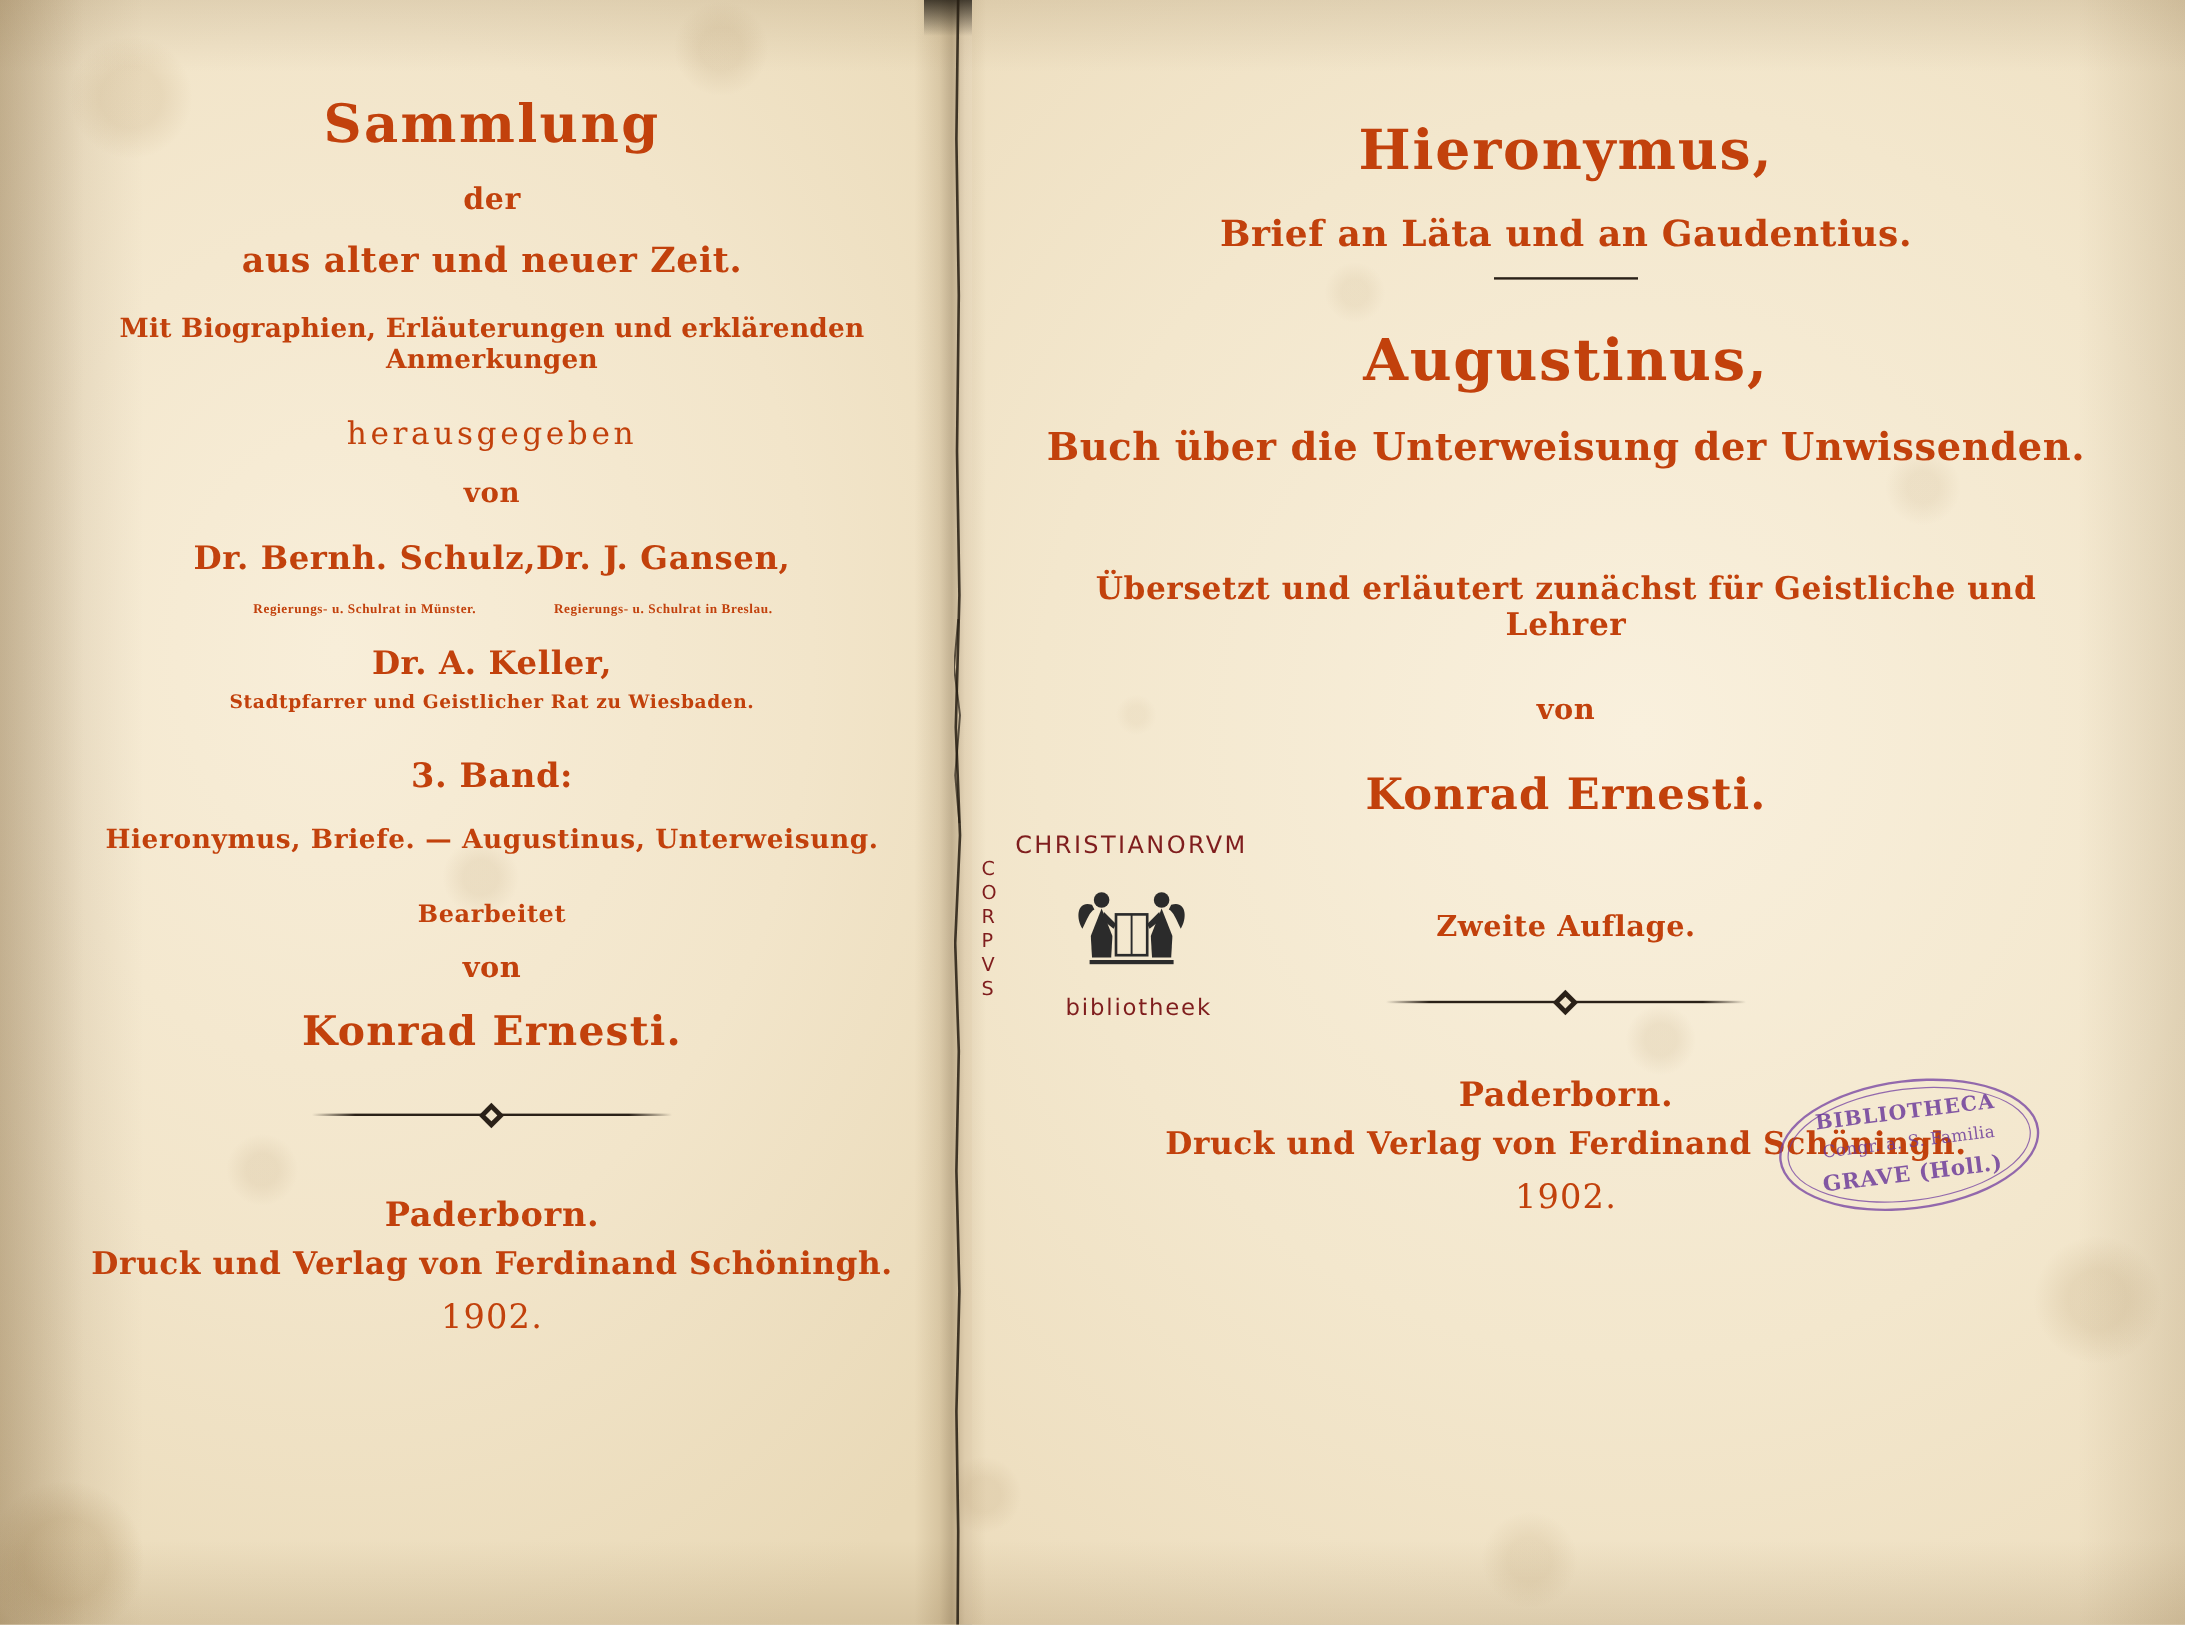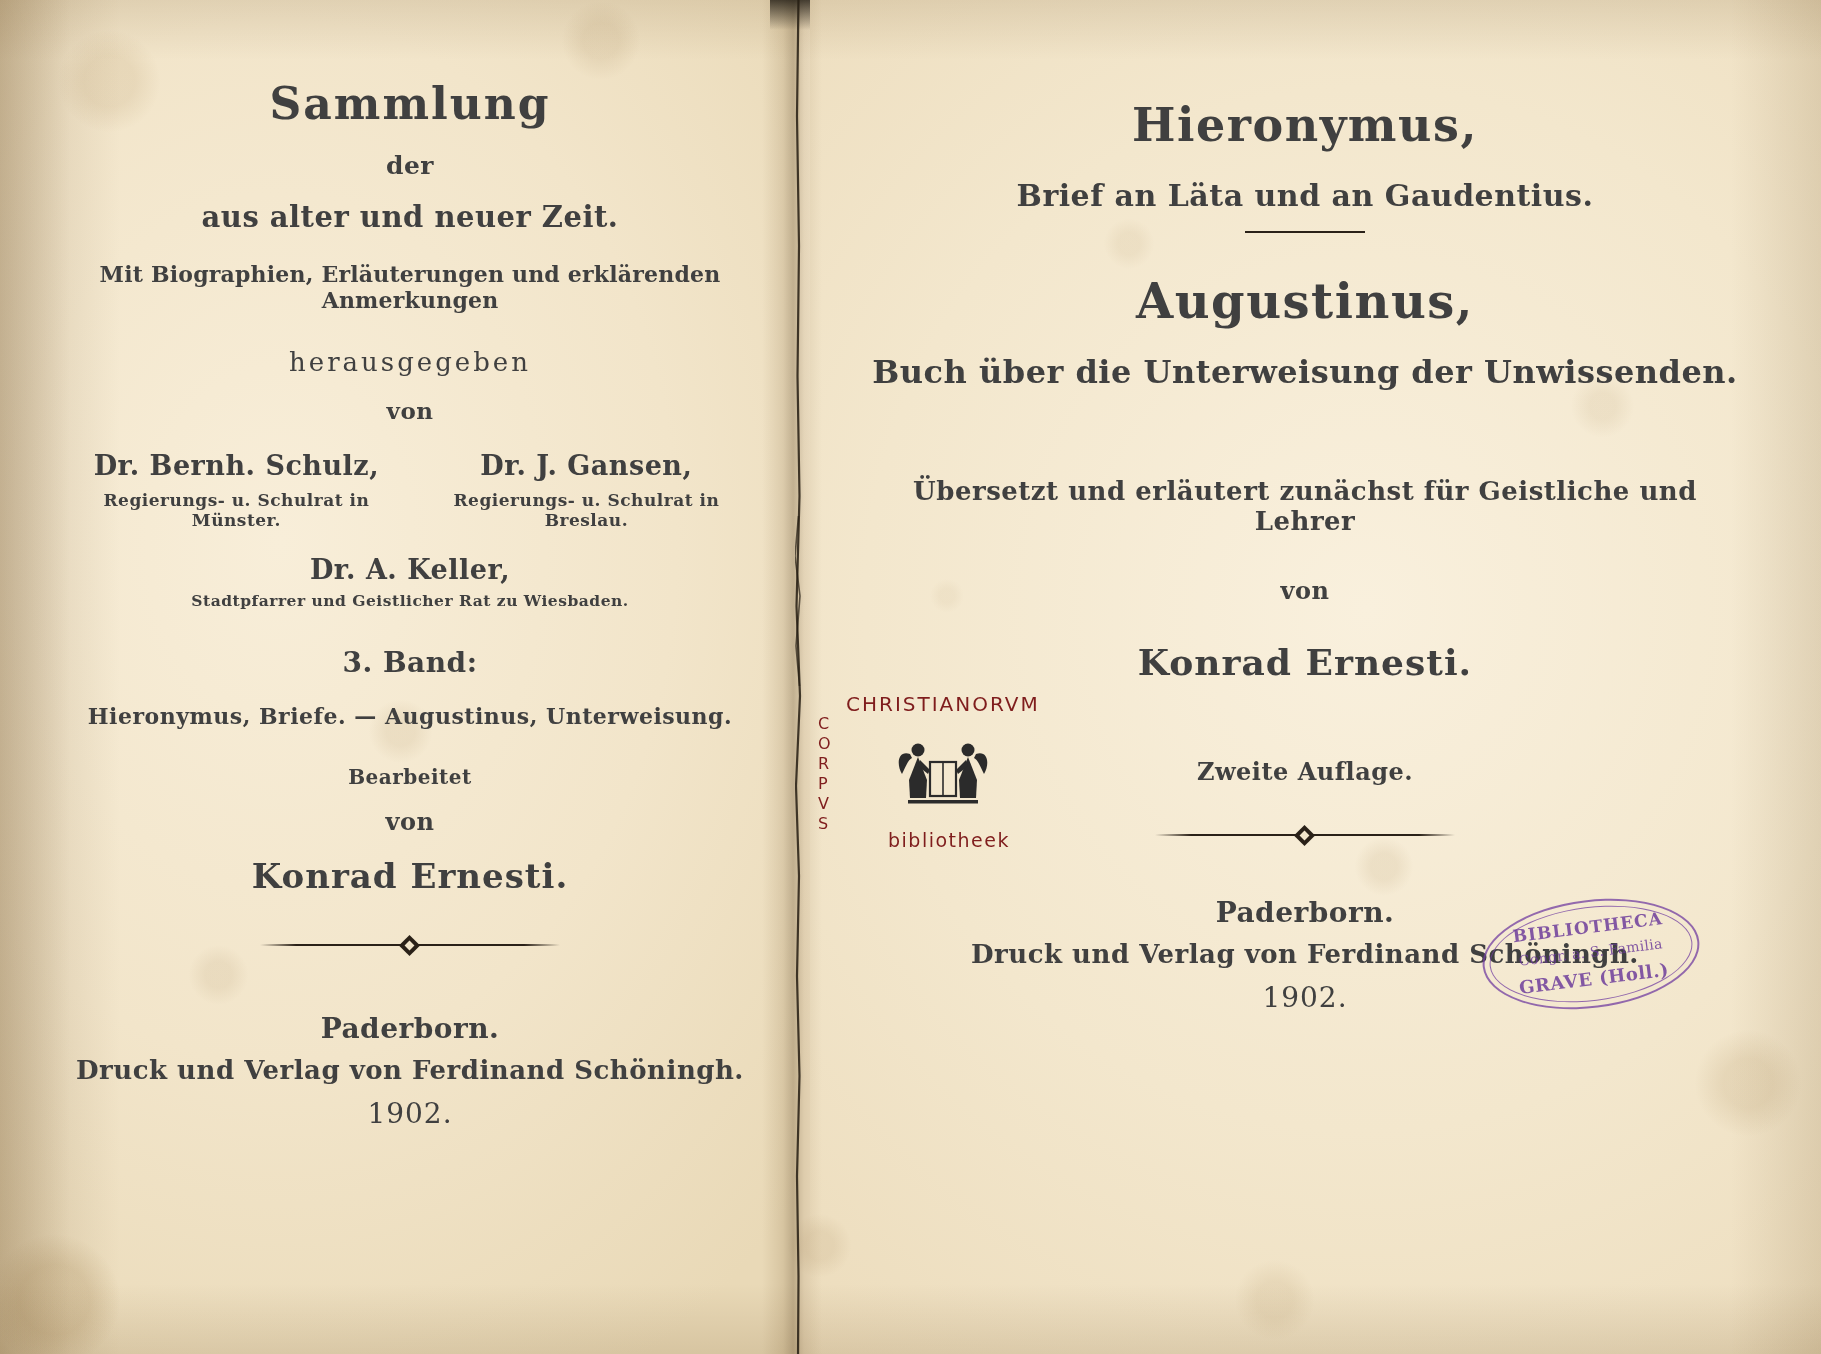--- a/index.html
+++ b/index.html
@@ -82,21 +82,21 @@
     top: -4px; left: 795px;
     width: 7px; height: 1362px;
     pointer-events: none;
   }
   .spine-line svg { display: block; }
 
   
   .page-col {
     position: absolute;
     text-align: center;
-    color: #404040;
+    color: #c2410c;
   }
   .page-left-col { left: 60px; top: 0; width: 700px; }
   .page-right-col { left: 860px; top: 0; width: 890px; }
 
   .fraktur {
     font-family: "DejaVu Serif", serif;
     font-weight: 700;
     letter-spacing: 0.5px;
   }
   .ln { display: block; }
@@ -107,21 +107,21 @@
   .l-title2 { font-size: 41px; margin-top: 18px; letter-spacing: 0.5px; }
   .l-title3 { font-size: 29px; margin-top: 20px; }
   .l-sub { font-size: 22px; margin-top: 27px; letter-spacing: 0.2px; }
   .l-hrsg { font-size: 26px; margin-top: 34px; letter-spacing: 3px; font-weight: 400; }
   .l-von { font-size: 23px; margin-top: 20px; }
   .editors-row {
     display: flex; justify-content: center; margin-top: 26px;
   }
   .editor { text-align: center; }
   .editor .name { font-size: 27px; }
-  .editor .role { font-size: 17px; margin-top: 9px; }
+  .editor .role { font-size: 11px; margin-top: 21px; font-family: Liberation Serif, serif; }
   .l-ed3-name { font-size: 27px; margin-top: 24px; }
   .l-ed3-role { font-size: 15.5px; margin-top: 6px; }
   .l-band { font-size: 28px; margin-top: 36px; }
   .l-contents { font-size: 22px; margin-top: 24px; }
   .l-bearb { font-size: 20px; margin-top: 36px; }
   .l-von2 { font-size: 24px; margin-top: 18px; }
   .l-author { font-size: 34px; margin-top: 20px; letter-spacing: 1px; }
 
   
   .r-title1 { font-size: 46px; margin-top: 98px; letter-spacing: 1.5px; }

